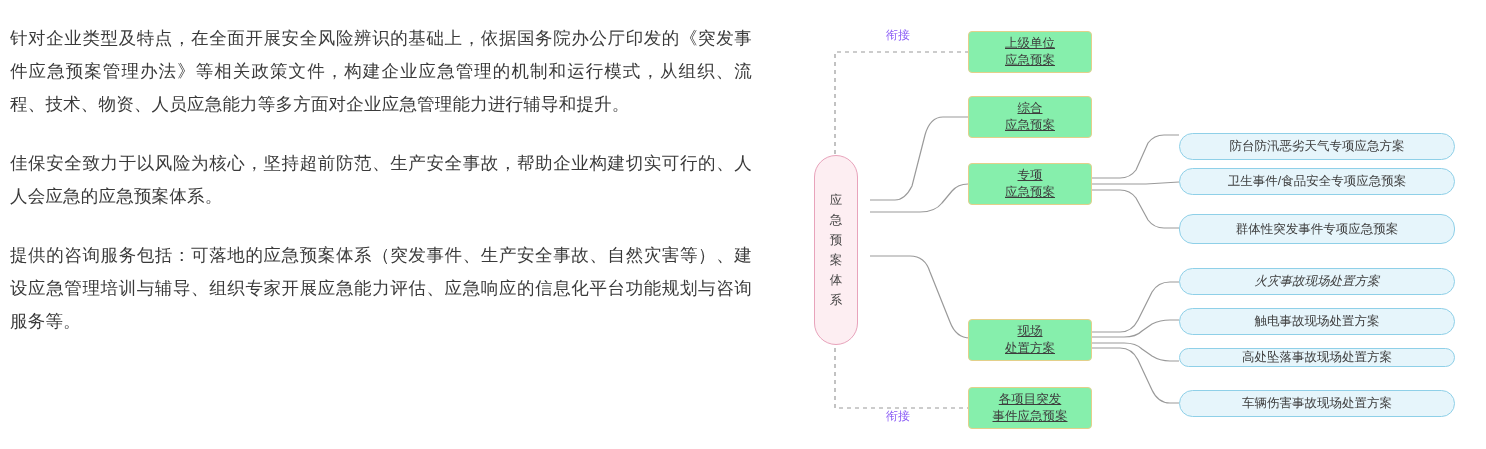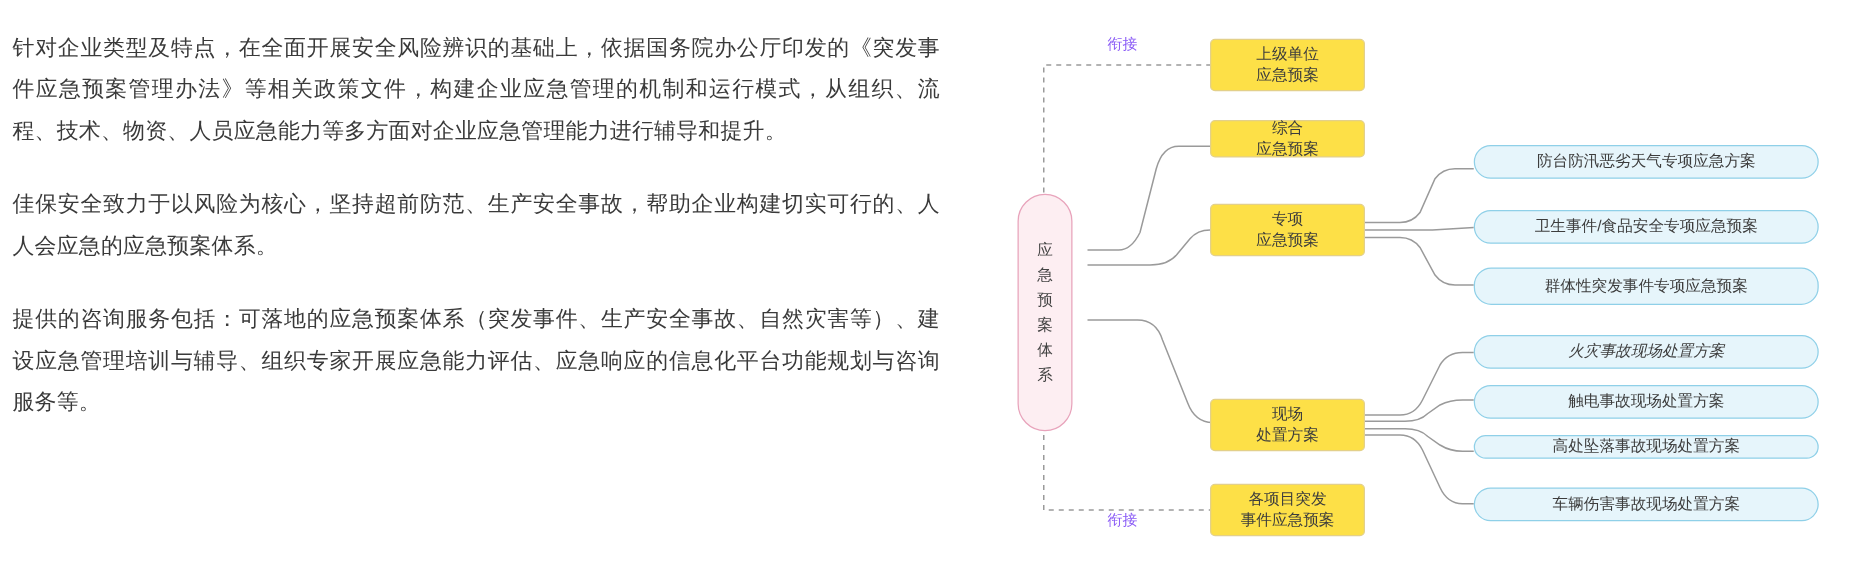--- a/index.html
+++ b/index.html
@@ -73,23 +73,24 @@
     width: 44px;
     color: #444;
     font-size: 12.5px;
     line-height: 20px;
     letter-spacing: 0;
   }
   .node-root .line { writing-mode: horizontal-tb; }
 
   
   .node-yellow {
-    background: #fde047;
+    background: #86efac;
     border: 1.3px solid #e3d08a;
     border-radius: 4px;
+    text-decoration: underline;
   }
   
   .node-blue {
     background: #e6f5fb;
     border: 1.3px solid #8fd0e8;
     border-radius: 14px;
     font-size: 12.5px;
   }
   .edge-label {
     position: absolute;
@@ -146,41 +147,41 @@
       <span class="line">案</span>
       <span class="line">体</span>
       <span class="line">系</span>
     </div>
 
     <div class="node node-yellow" style="left:188px; top:31px; width:124px; height:42px;">
       <span class="line">上级单位</span>
       <span class="line">应急预案</span>
     </div>
 
-    <div class="node node-yellow" style="left:188px; top:96px; width:124px; height:30px;">
+    <div class="node node-yellow" style="left:188px; top:96px; width:124px; height:42px;">
       <span class="line">综合</span>
       <span class="line">应急预案</span>
     </div>
 
     <div class="node node-yellow" style="left:188px; top:163px; width:124px; height:42px;">
       <span class="line">专项</span>
       <span class="line">应急预案</span>
     </div>
 
     <div class="node node-yellow" style="left:188px; top:319px; width:124px; height:42px;">
       <span class="line">现场</span>
       <span class="line">处置方案</span>
     </div>
 
     <div class="node node-yellow" style="left:188px; top:387px; width:124px; height:42px;">
       <span class="line">各项目突发</span>
       <span class="line">事件应急预案</span>
     </div>
 
-    <div class="node node-blue" style="left:399px; top:116px; width:276px; height:27px;">
+    <div class="node node-blue" style="left:399px; top:133px; width:276px; height:27px;">
       <span class="line">防台防汛恶劣天气专项应急方案</span>
     </div>
     <div class="node node-blue" style="left:399px; top:168px; width:276px; height:27px;text-align:right;">
       <span class="line">卫生事件/食品安全专项应急预案</span>
     </div>
     <div class="node node-blue" style="left:399px; top:214px; width:276px; height:30px;">
       <span class="line">群体性突发事件专项应急预案</span>
     </div>
 
     <div class="node node-blue" style="left:399px; top:268px; width:276px; height:27px;font-style:italic;">

